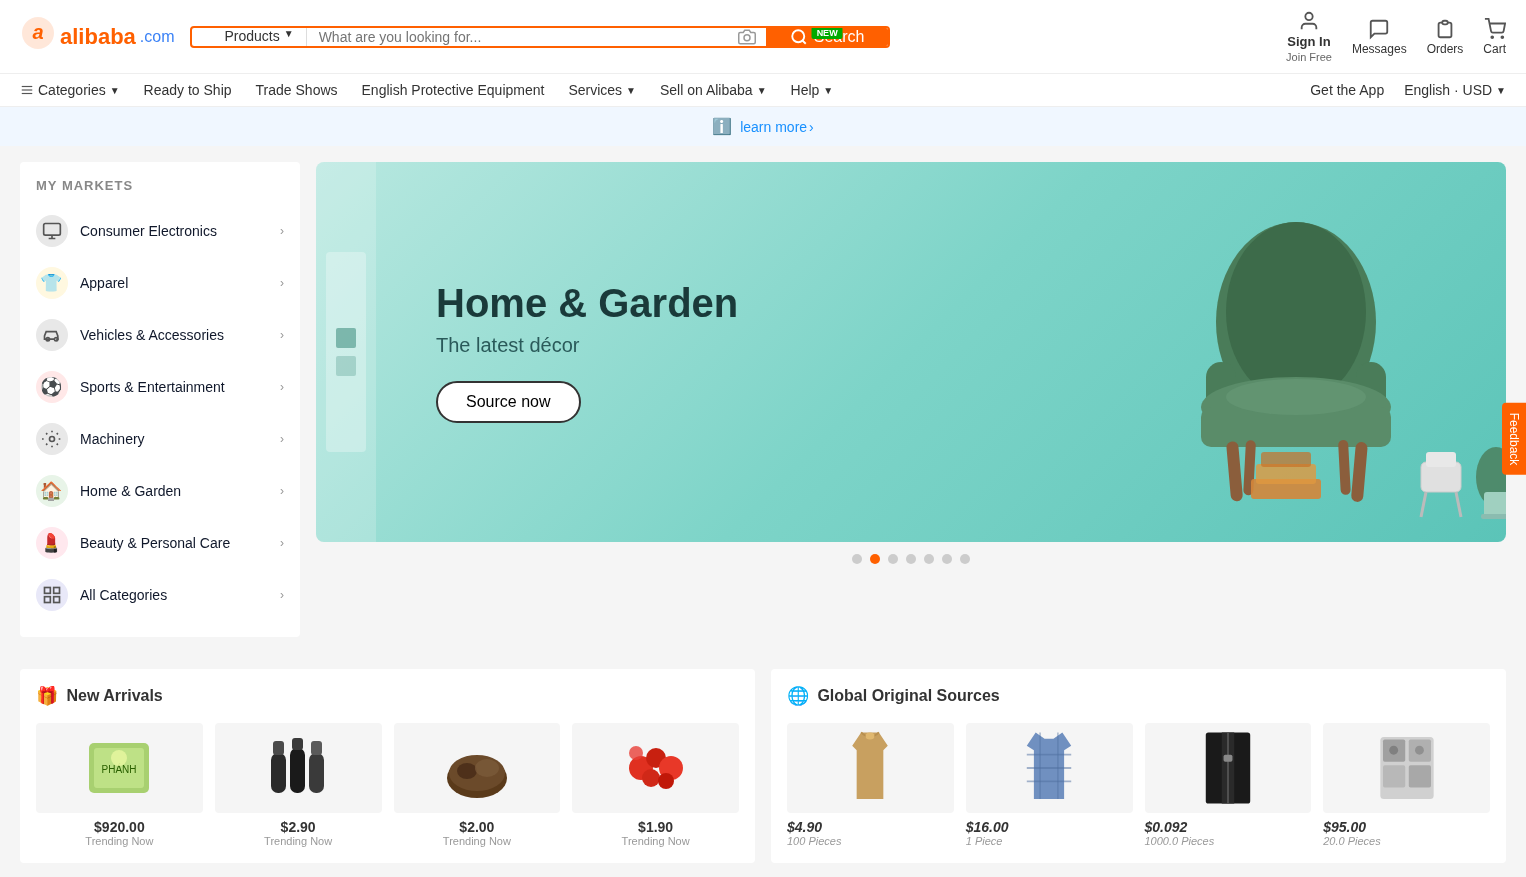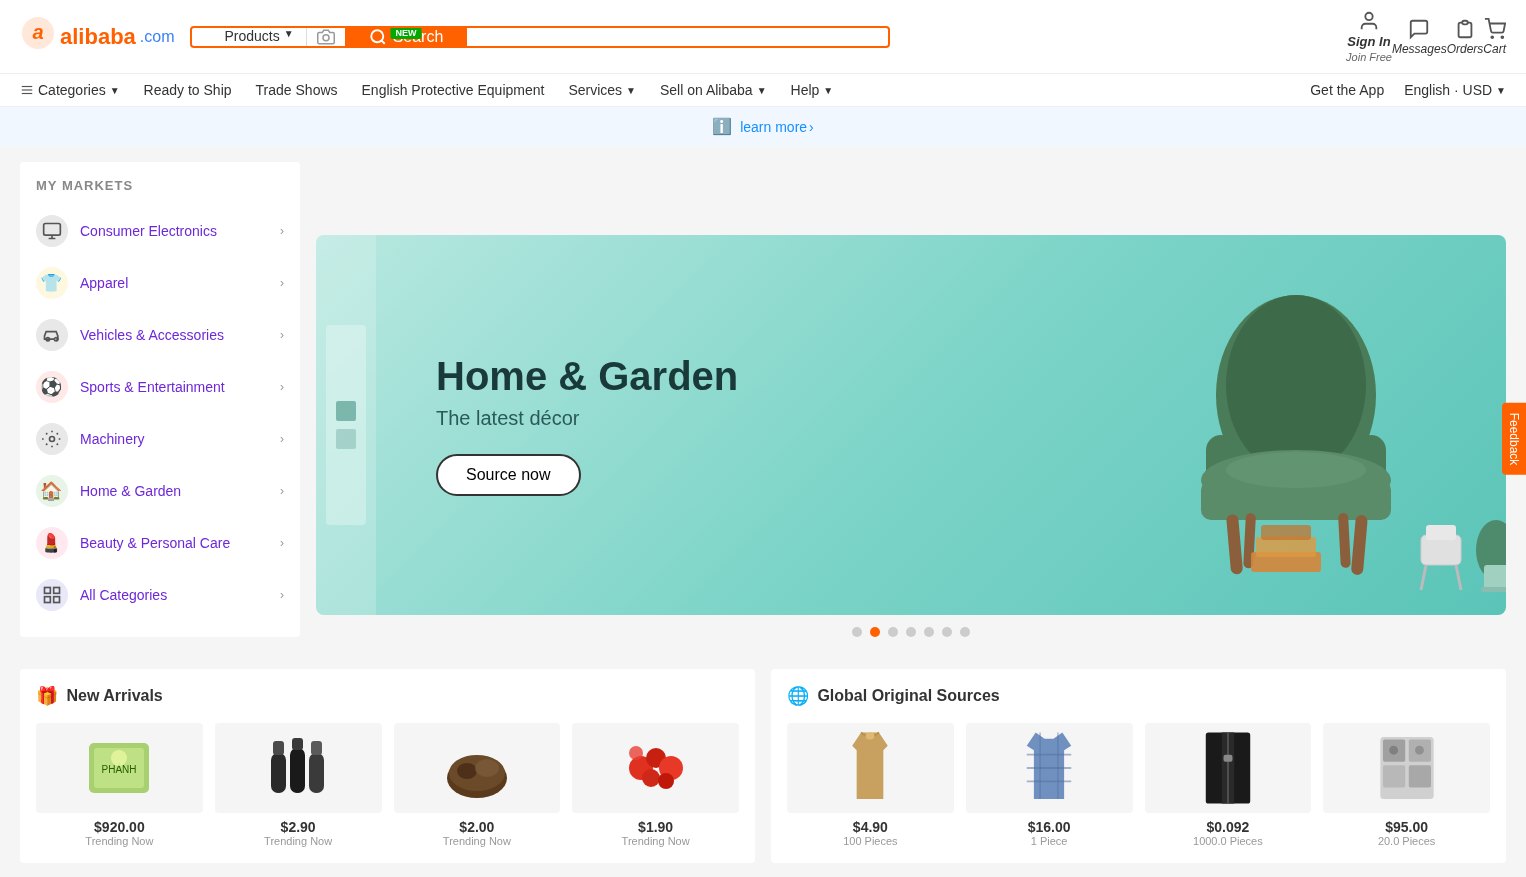--- a/index.html
+++ b/index.html
@@ -9,43 +9,43 @@
     .header { display: flex; align-items: center; padding: 10px 20px; gap: 16px; border-bottom: 1px solid #eee; }
     .logo { display: flex; align-items: center; gap: 4px; cursor: pointer; min-width: 140px; }
     .logo-icon { color: #FF6000; font-size: 32px; font-weight: bold; }
 
     .search-bar { display: flex; flex: 1; max-width: 700px; border: 2px solid #FF6000; border-radius: 4px; overflow: hidden; }
     .search-category { display: flex; align-items: flex-start; padding: 0 12px; background: #fff; border-right: 1px solid #ddd; cursor: pointer; font-size: 14px; white-space: nowrap; gap: 4px; margin-left: 20px; }
     .search-input { flex: 1; border: none; outline: none; padding: 0 12px; font-size: 14px; }
     .search-camera { padding: 0 10px; display: flex; align-items: center; color: #999; cursor: pointer; }
     .search-btn { background: #FF6000; color: #fff; border: none; padding: 0 24px; cursor: pointer; display: flex; align-items: center; gap: 6px; font-size: 16px; position: relative; }
 
-    .header-actions { display: flex; align-items: center; margin-left: auto; font-style: italic; }
+    .header-actions { display: flex; align-items: center; gap: 20px; margin-left: auto; }
     .header-action { display: flex; flex-direction: column; align-items: center; cursor: pointer; color: #333; text-decoration: none; font-size: 12px; gap: 2px; }
 
     
     .navbar { display: flex; align-items: center; padding: 8px 20px; border-bottom: 1px solid #eee; font-size: 14px; gap: 24px; }
     .navbar-item { cursor: pointer; color: #333; white-space: nowrap; display: flex; align-items: center; gap: 4px; }
     .navbar-right { margin-left: auto; display: flex; gap: 20px; }
 
     
     .covid-banner { background: #f0f7ff; padding: 10px 20px; display: flex; align-items: center; justify-content: center; gap: 8px; font-size: 14px; color: #333; }
     .covid-icon { color: #1890ff; font-size: 16px; }
     .covid-link { color: #1890ff; cursor: pointer; display: flex; align-items: center; gap: 2px; }
 
     
-    .main-content { display: flex; padding: 16px 20px; gap: 16px; background: #f5f5f5; align-items: flex-end; }
+    .main-content { display: flex; padding: 16px 20px; gap: 16px; background: #f5f5f5; }
 
     
     .sidebar { width: 280px; background: #fff; border-radius: 4px; padding: 16px 0; flex-shrink: 0; }
     .sidebar-title { font-size: 13px; font-weight: bold; color: #888; padding: 0 16px 12px; text-transform: uppercase; letter-spacing: 1px; }
     .sidebar-item { display: flex; align-items: center; padding: 10px 16px; cursor: pointer; justify-content: space-between; }
     .sidebar-item-left { display: flex; align-items: center; gap: 12px; }
     .sidebar-item-icon { width: 32px; height: 32px; border-radius: 50%; display: flex; align-items: center; justify-content: center; font-size: 18px; }
-    .sidebar-item-label { font-size: 14px; color: #6d28d9; }
+    .sidebar-item-label { font-size: 14px; color: #0f172a; }
     .sidebar-chevron { color: #999; font-size: 12px; }
 
     
     .hero-area { flex: 1; }
     .hero-banner { background: linear-gradient(135deg, #b8e8e0 0%, #7dd4c8 50%, #5bc4b8 100%); border-radius: 8px; height: 380px; display: flex; align-items: center; padding: 40px; position: relative; overflow: hidden; }
     .hero-text { z-index: 2; }
     .hero-title { font-size: 40px; font-weight: bold; color: #1a3a3a; margin-bottom: 8px; }
     .hero-subtitle { font-size: 20px; color: #2a5a5a; margin-bottom: 24px; }
     .hero-btn { background: #fff; border: 2px solid #333; border-radius: 25px; padding: 10px 28px; font-size: 16px; cursor: pointer; font-weight: 500; }
     .hero-dots { display: flex; justify-content: center; gap: 8px; margin-top: 12px; }
@@ -59,21 +59,21 @@
     .section-header { display: flex; align-items: center; gap: 8px; margin-bottom: 16px; font-size: 16px; font-weight: bold; }
     .section-header-icon { font-size: 18px; }
     .products-grid { display: flex; gap: 12px; }
     .product-item { flex: 1; text-align: center; cursor: pointer; }
     .product-img { width: 100%; height: 90px; background: #f5f5f5; border-radius: 4px; display: flex; align-items: center; justify-content: center; font-size: 40px; overflow: hidden; margin-bottom: 6px; }
     .product-price { font-size: 14px; font-weight: bold; color: #333; }
     .product-label { font-size: 11px; color: #999; }
 
     
     .global-products-grid { display: flex; gap: 12px; }
-    .global-product-item { flex: 1; text-align: center; cursor: pointer; }
+    .global-product-item { flex: 1; text-align: left; cursor: pointer; font-style: italic; }
     .global-product-img { width: 100%; height: 90px; background: #f5f5f5; border-radius: 4px; display: flex; align-items: center; justify-content: center; font-size: 36px; overflow: hidden; margin-bottom: 6px; }
     .global-product-price { font-size: 14px; font-weight: bold; color: #333; }
     .global-product-sublabel { font-size: 11px; color: #999; }
     @keyframes spin { to { transform: rotate(360deg); } }
 
     
     .feedback-btn { position: fixed; right: 0; top: 50%; transform: translateY(-50%); background: #FF6000; color: #fff; writing-mode: vertical-rl; padding: 10px 5px; font-size: 12px; cursor: pointer; border-radius: 4px 0 0 4px; }
   </style>
 </head>
 <body>
@@ -89,20 +89,21 @@
     </span>
     <span style="font-size:22px;color:#FF6000;font-weight:bold;">alibaba</span>
     <span style="font-size:16px;color:#3b82f6;">.com</span>
   </div>
 
   <div class="search-bar">
     <div class="search-category">
       <span>Products</span>
       <span style="font-size:10px;">▼</span>
     </div>
+    <input class="search-input" type="text" placeholder="What are you looking for..." style="">
     <div class="search-camera">
       <svg width="18" height="18" viewBox="0 0 24 24" fill="none" stroke="#999" stroke-width="2">
         <path d="M23 19a2 2 0 01-2 2H3a2 2 0 01-2-2V8a2 2 0 012-2h4l2-3h6l2 3h4a2 2 0 012 2z"></path>
         <circle cx="12" cy="13" r="4"></circle>
       </svg>
     </div>
     <button class="search-btn">
       <span style="position:absolute;top:-1px;left:50%;transform:translateX(-50%);background:#00aa00;color:#fff;font-size:9px;font-weight:bold;padding:1px 5px;border-radius:2px;">NEW</span>
       <svg width="18" height="18" viewBox="0 0 24 24" fill="none" stroke="#fff" stroke-width="2.5">
         <circle cx="11" cy="11" r="8"></circle>

